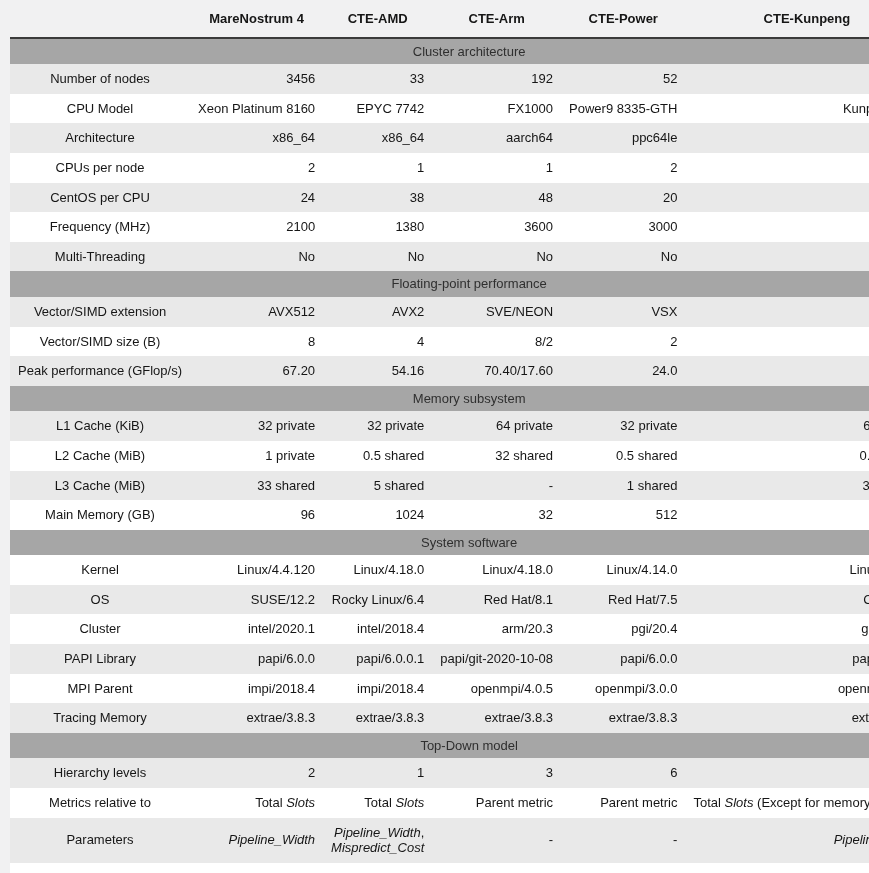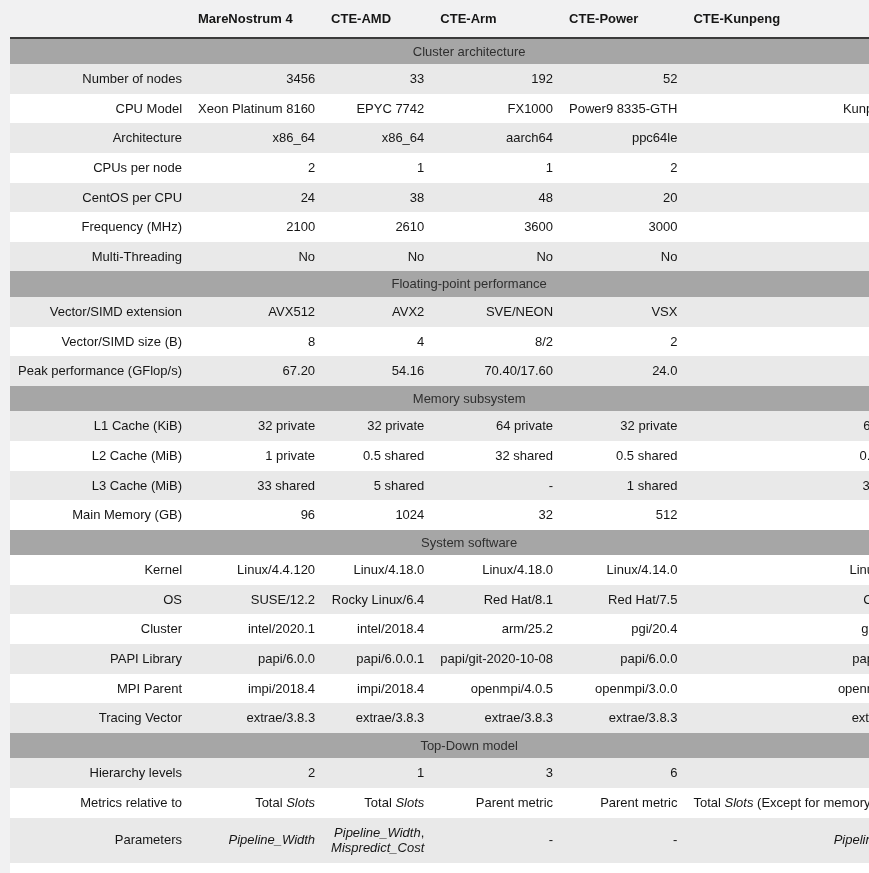--- a/index.html
+++ b/index.html
@@ -28,36 +28,36 @@
   table.cluster-table{
     border-collapse:collapse;
     table-layout:auto;
     width:849px;
     font-size:13px;
     line-height:1.2;
     border-bottom:2px solid var(--border_dark);
   }
   thead th{
     font-weight:bold;
-    text-align:left;
+    text-align:center;
     vertical-align:middle;
     padding:11px 8px 10px 8px;
     border-bottom:2px solid var(--border_dark);
     background:transparent;
     white-space:nowrap;
   }
   thead th.corner{ text-align:left; }
   tbody td{
     padding:7px 8px;
     text-align:right;
     vertical-align:middle;
     white-space:nowrap;
   }
   tbody td.row-label{
-    text-align:right;
+    text-align:center;
   }
   tbody tr:nth-child(odd){ background:var(--row_white); }
   tbody tr:nth-child(even){ background:var(--row_stripe); }
   tbody tr.section-row,
   tbody tr.section-row td{
     background:var(--section_bg) !important;
     color:var(--section_text);
     text-align:center;
     padding:5px 8px;
     white-space:nowrap;
@@ -126,21 +126,21 @@
           <td class="row-label">CentOS per CPU</td>
           <td>24</td>
           <td>38</td>
           <td>48</td>
           <td>20</td>
           <td>64</td>
         </tr>
         <tr>
           <td class="row-label">Frequency (MHz)</td>
           <td>2100</td>
-          <td>2610</td>
+          <td>1380</td>
           <td>3600</td>
           <td>3000</td>
           <td>2600</td>
         </tr>
         <tr>
           <td class="row-label">Multi-Threading</td>
           <td>No</td>
           <td>No</td>
           <td>No</td>
           <td>No</td>
@@ -224,42 +224,42 @@
           <td>SUSE/12.2</td>
           <td>Rocky Linux/6.4</td>
           <td>Red Hat/8.1</td>
           <td>Red Hat/7.5</td>
           <td>CentOS/7</td>
         </tr>
         <tr>
           <td class="row-label">Cluster</td>
           <td>intel/2020.1</td>
           <td>intel/2018.4</td>
-          <td>arm/25.2</td>
+          <td>arm/20.3</td>
           <td>pgi/20.4</td>
           <td>gcc/11.2.0</td>
         </tr>
         <tr>
           <td class="row-label">PAPI Library</td>
           <td>papi/6.0.0</td>
           <td>papi/6.0.0.1</td>
           <td>papi/git-2020-10-08</td>
           <td>papi/6.0.0</td>
           <td>papi/6.0.0.1</td>
         </tr>
         <tr>
           <td class="row-label">MPI Parent</td>
           <td>impi/2018.4</td>
           <td>impi/2018.4</td>
           <td>openmpi/4.0.5</td>
           <td>openmpi/3.0.0</td>
           <td>openmpi/4.1.3</td>
         </tr>
         <tr>
-          <td class="row-label">Tracing Vector</td>
+          <td class="row-label">Tracing Memory</td>
           <td>extrae/3.8.3</td>
           <td>extrae/3.8.3</td>
           <td>extrae/3.8.3</td>
           <td>extrae/3.8.3</td>
           <td>extrae/3.8.3</td>
         </tr>
         <tr class="section-row">
           <td colspan="6">Top-Down model</td>
         </tr>
         <tr>

